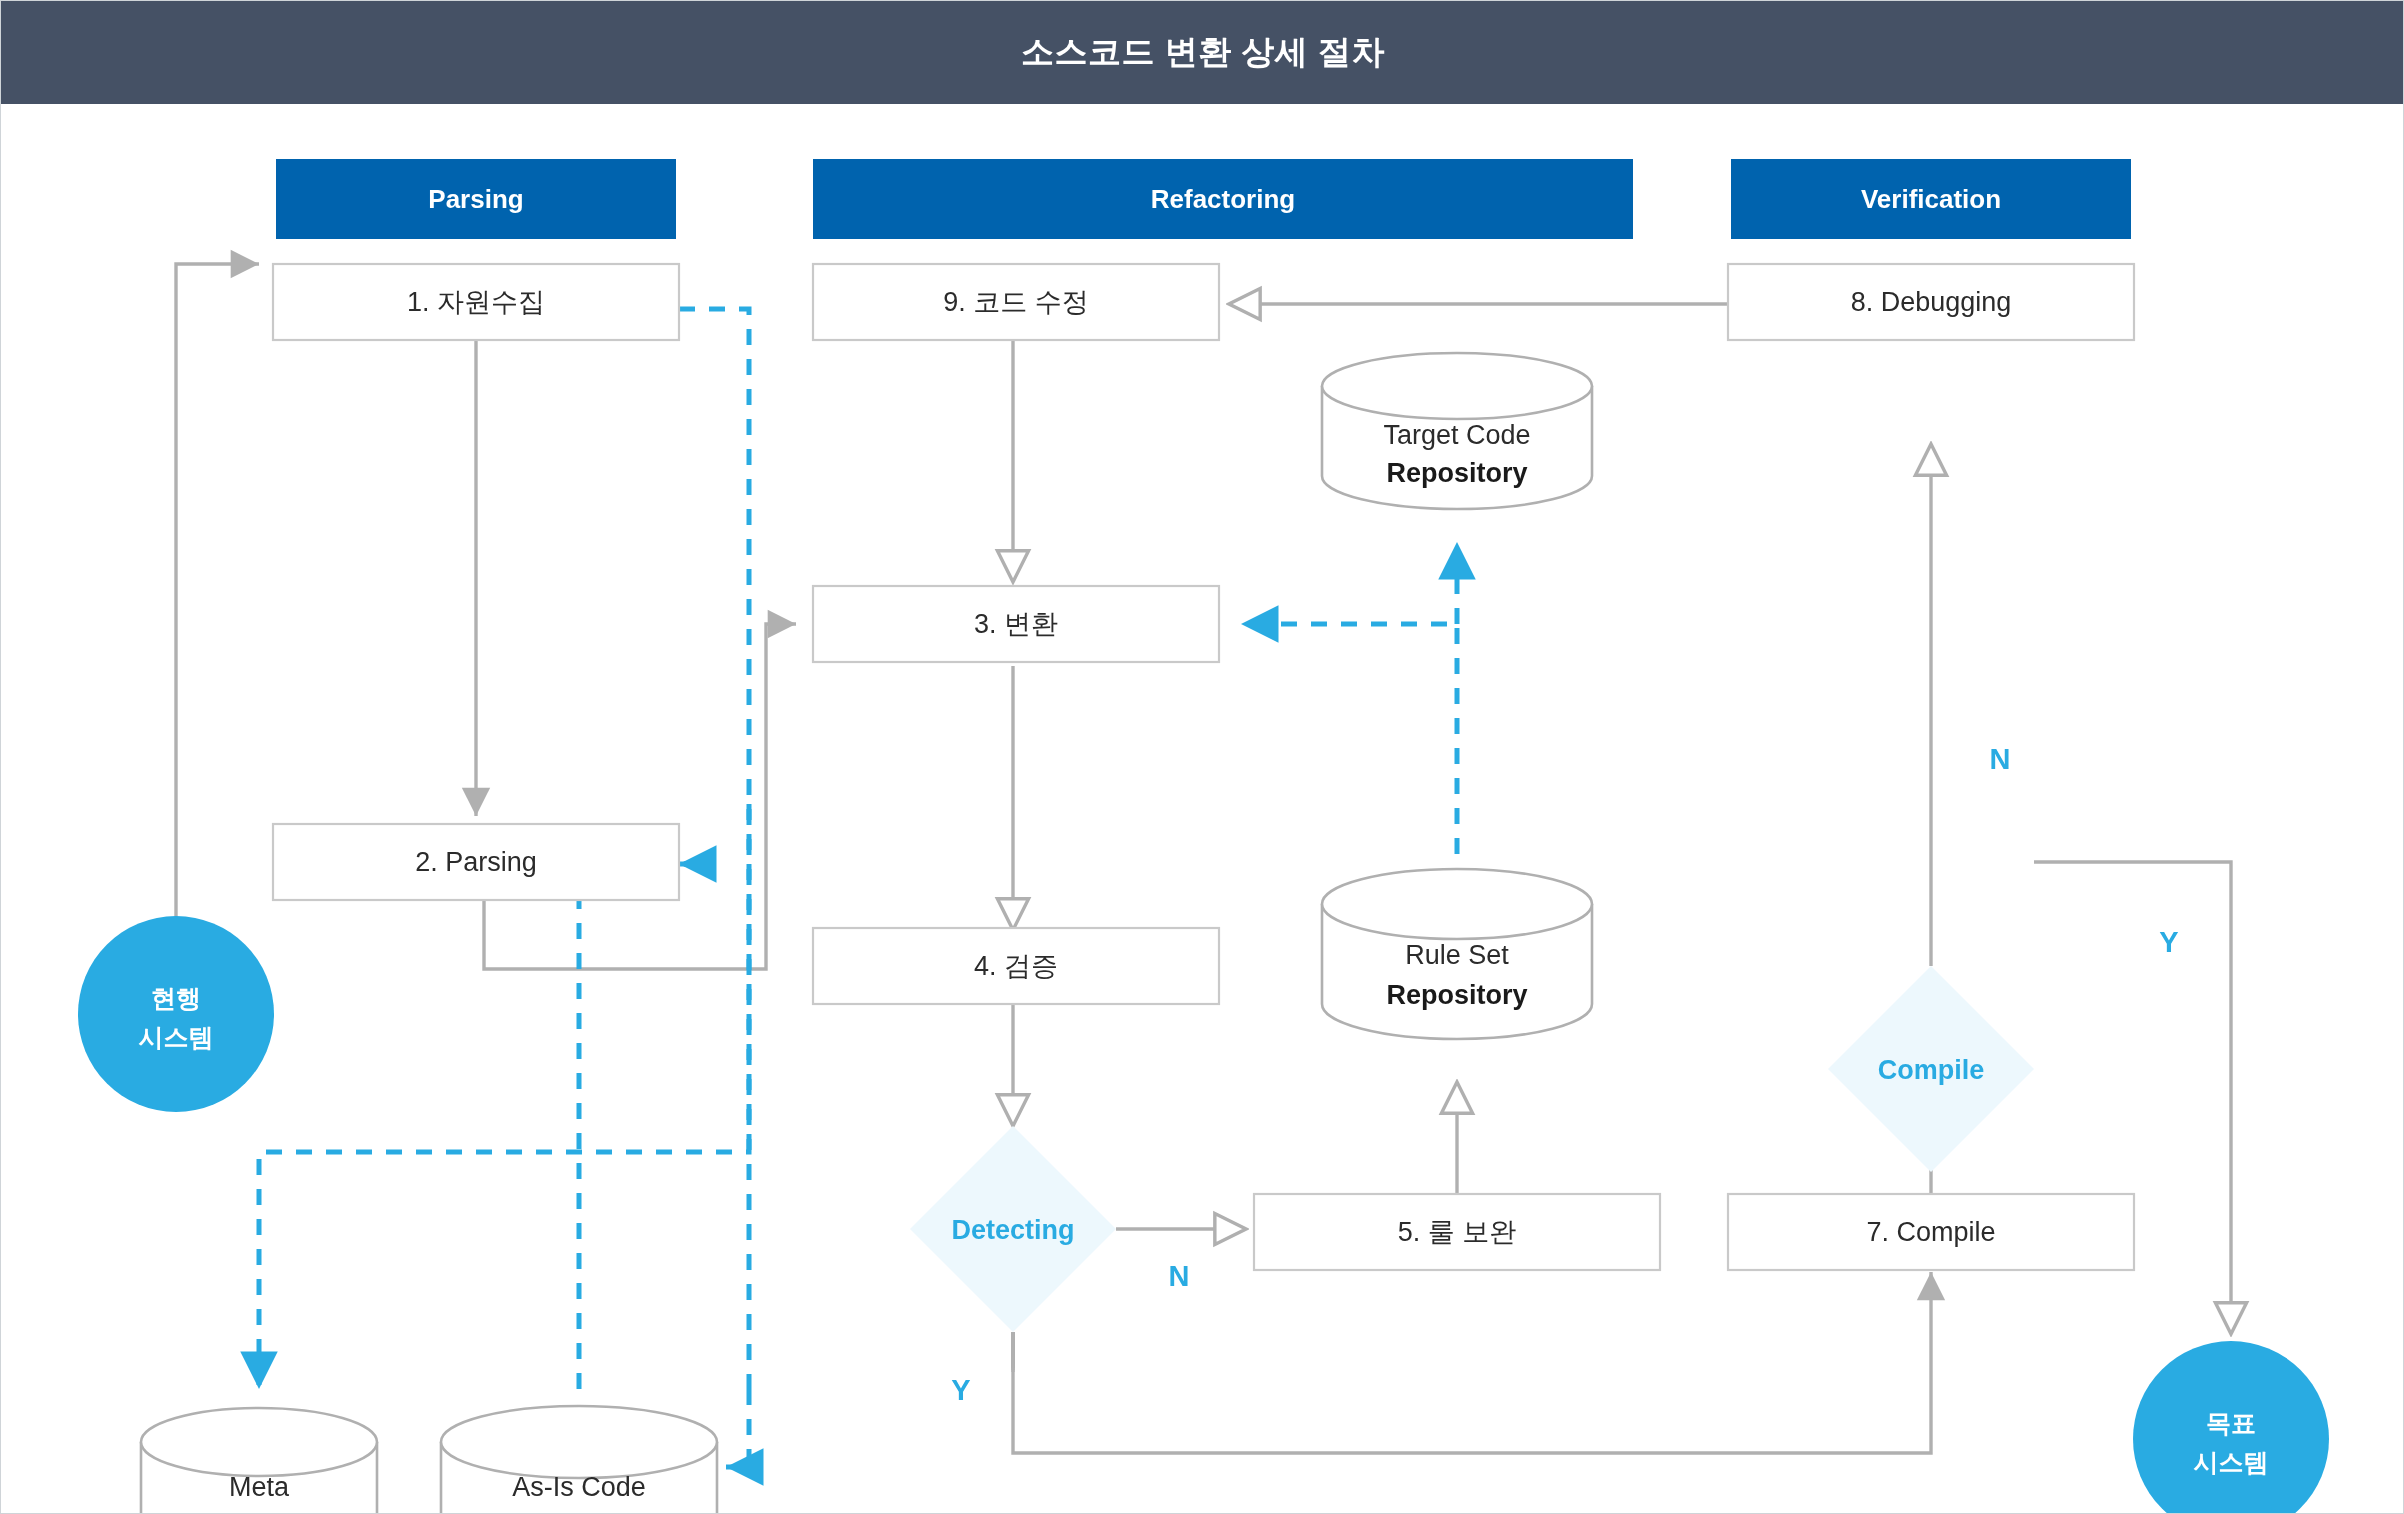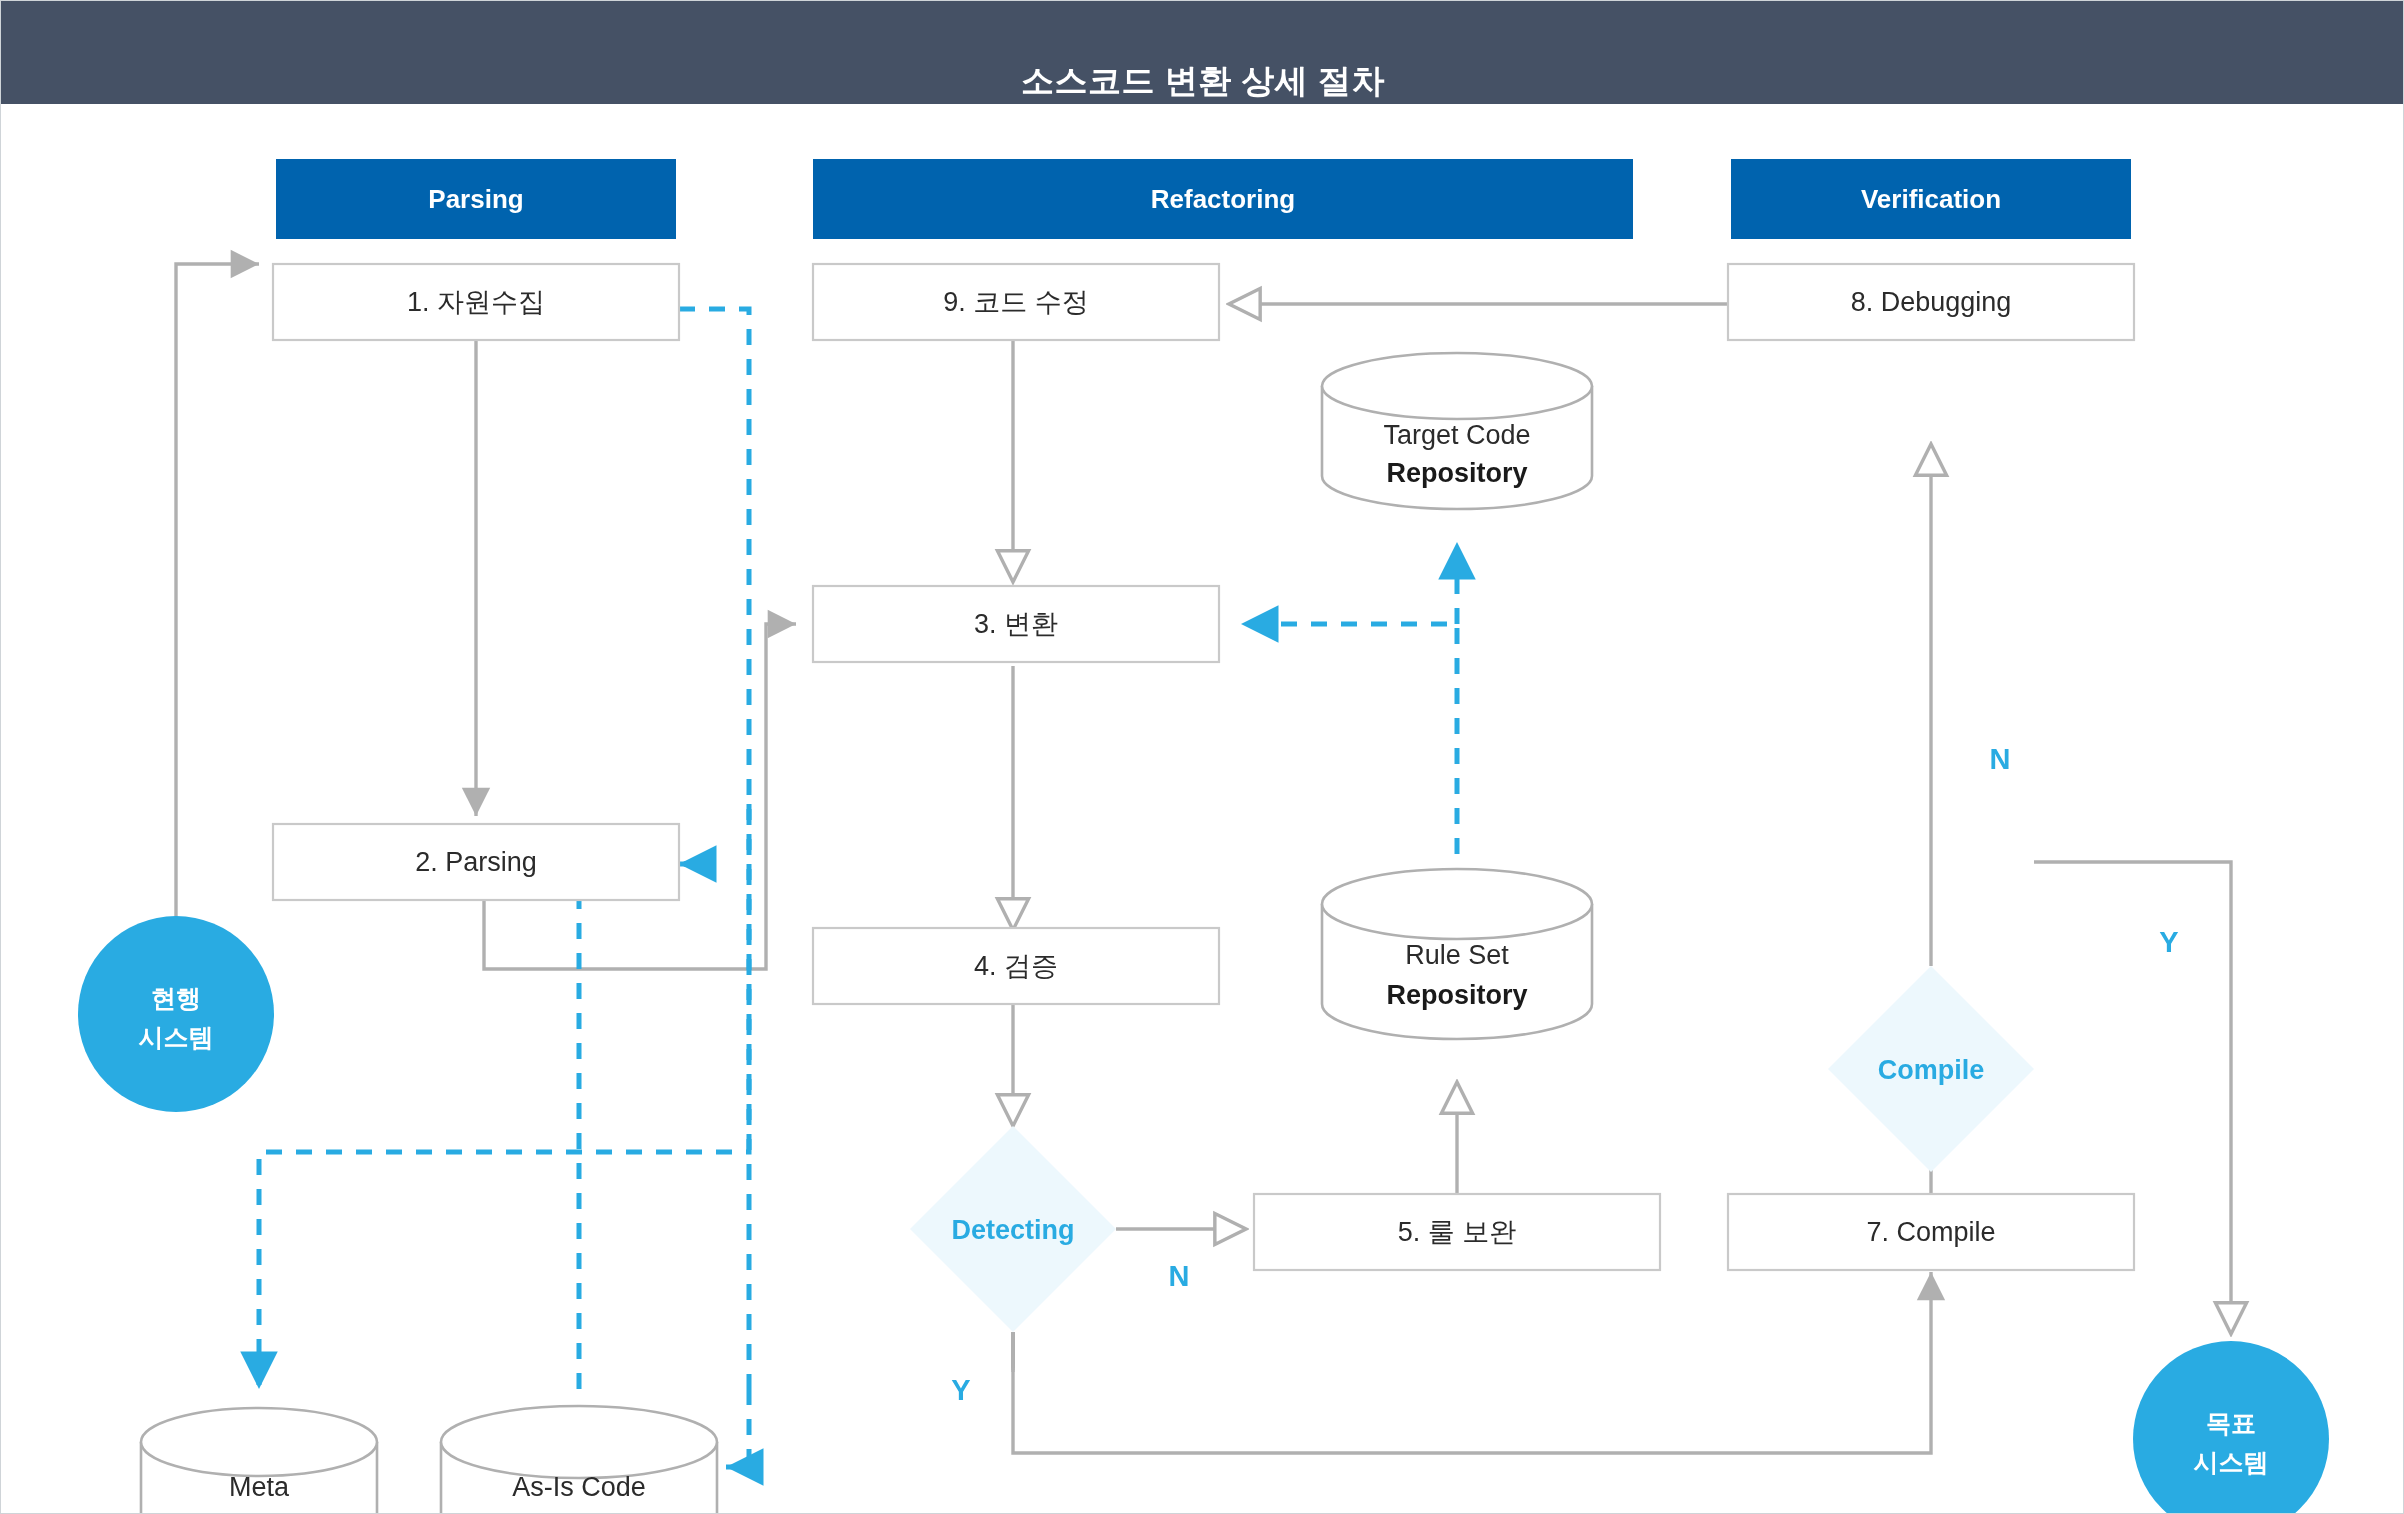--- a/index.html
+++ b/index.html
@@ -1,20 +1,20 @@
 <!DOCTYPE html>
 <html><head>
 <meta charset="utf-8">
 <style>
   html,body{margin:0;padding:0;background:#ffffff;}
   body{font-family:"Liberation Sans","DejaVu Sans",sans-serif;}
   #page{position:relative;width:2404px;height:1514px;background:#ffffff;
         border:1px solid #cfd4d8;box-sizing:border-box;overflow:hidden;}
   #titlebar{position:absolute;left:0;top:0;width:2404px;height:103px;
-            background:#455165;display:flex;align-items:flex-end;justify-content:center;}
+            background:#455165;display:flex;align-items:center;justify-content:center;}
   #titlebar .t{color:#ffffff;font-size:33px;font-weight:700;letter-spacing:.5px;}
   #canvas{position:absolute;left:0;top:103px;width:2404px;height:1048px;}
   svg{display:block;}
   .lane-label{fill:#ffffff;font-size:26px;font-weight:700;}
   .boxtext{fill:#2b2b2b;font-size:27px;}
   .dbtop{fill:#2b2b2b;font-size:27px;}
   .dbbot{fill:#1a1a1a;font-size:27px;font-weight:700;}
   .diamondtext{fill:#29abe2;font-size:27px;font-weight:600;}
   .circletext{fill:#ffffff;font-size:25px;font-weight:700;}
   .yn{fill:#29abe2;font-size:29px;font-weight:700;}

